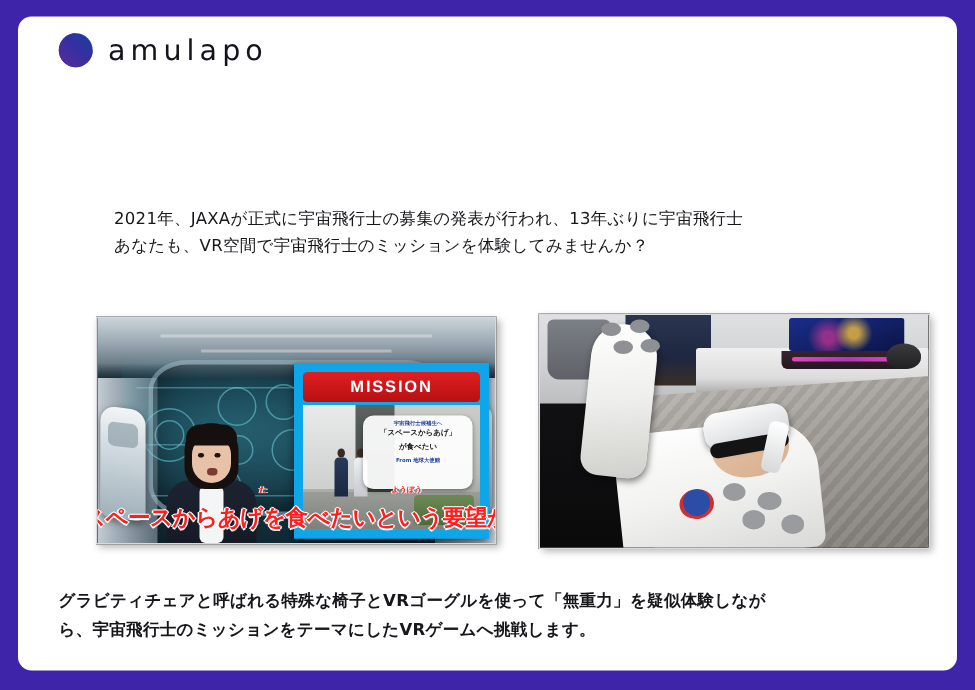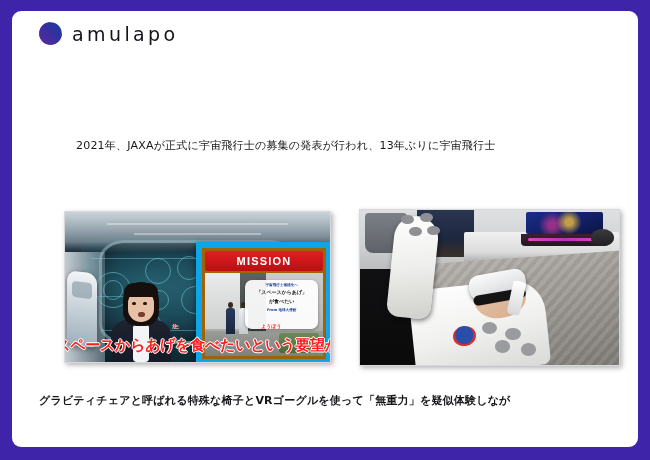--- a/index.html
+++ b/index.html
@@ -200,21 +200,21 @@
     background: linear-gradient(180deg,#1d2330 0%, #141925 100%);
     border-radius: 16px 16px 0 0;
   }
   .w-shirt {
     position:absolute; left: 24px; top: 42px; width: 16px; height: 38px;
     background:#f4f5f7; border-radius: 4px;
   }
   
   .mission {
     position:absolute; left: 131px; top: 30px; width: 124px; height: 111px;
-    background:#a16207; border:6px solid #0ea5e9; box-shadow: 0 2px 6px rgba(0,0,0,.55);
+    background:#0ea5e9; border:3px solid #0ea5e9; box-shadow: 0 2px 6px rgba(0,0,0,.55);
     overflow:hidden;
   }
   .mission-bar {
     position:absolute; left:3px; right:3px; top:3px; height: 20px;
     background: linear-gradient(180deg,#e01f22 0%, #b80f13 100%);
     border-radius:3px;
     display:flex; align-items:center; justify-content:center;
   }
   .mission-bar span {
     color:#fff; font-size: 11px; font-weight:700; letter-spacing:1.2px;
@@ -417,20 +417,21 @@
           <circle cx="12.5" cy="12.5" r="11.3" fill="url(#lg)"></circle>
           <path d="M25.4 12.5 A 12.9 12.9 0 0 1 12.5 25.4 L 25.4 25.4 Z" fill="#ffffff"></path>
         </svg>
       </div>
       <div class="logo-word">amulapo</div>
     </div>
 
 
     <div class="lead">
       <div>2021年、JAXAが正式に宇宙飛行士の募集の発表が行われ、13年ぶりに宇宙飛行士</div>
+      <div>あなたも、VR空間で宇宙飛行士のミッションを体験してみませんか？</div>
     </div>
 
     <div class="photos">
 
       <div class="photo photo-left">
         <div class="ph-inner">
           <div class="sc-bg"></div>
           <div class="hull-left"></div>
           <div class="hull-right"></div>
           <div class="hull-top">
@@ -529,16 +530,17 @@
           <div class="glove-dot" style="left:16%; top:3%;  width:5%; height:6%;"></div>
           <div class="glove-dot" style="left:23%; top:2%;  width:5%; height:6%;"></div>
           <div class="glove-dot" style="left:19%; top:11%; width:5%; height:6%;"></div>
           <div class="glove-dot" style="left:26%; top:10%; width:5%; height:6%;"></div>
         </div>
       </div>
     </div>
 
     <div class="outro">
       <div>グラビティチェアと呼ばれる特殊な椅子とVRゴーグルを使って「無重力」を疑似体験しなが</div>
+      <div>ら、宇宙飛行士のミッションをテーマにしたVRゲームへ挑戦します。</div>
     </div>
 
   </div>
 </div>
 
 </body></html>

